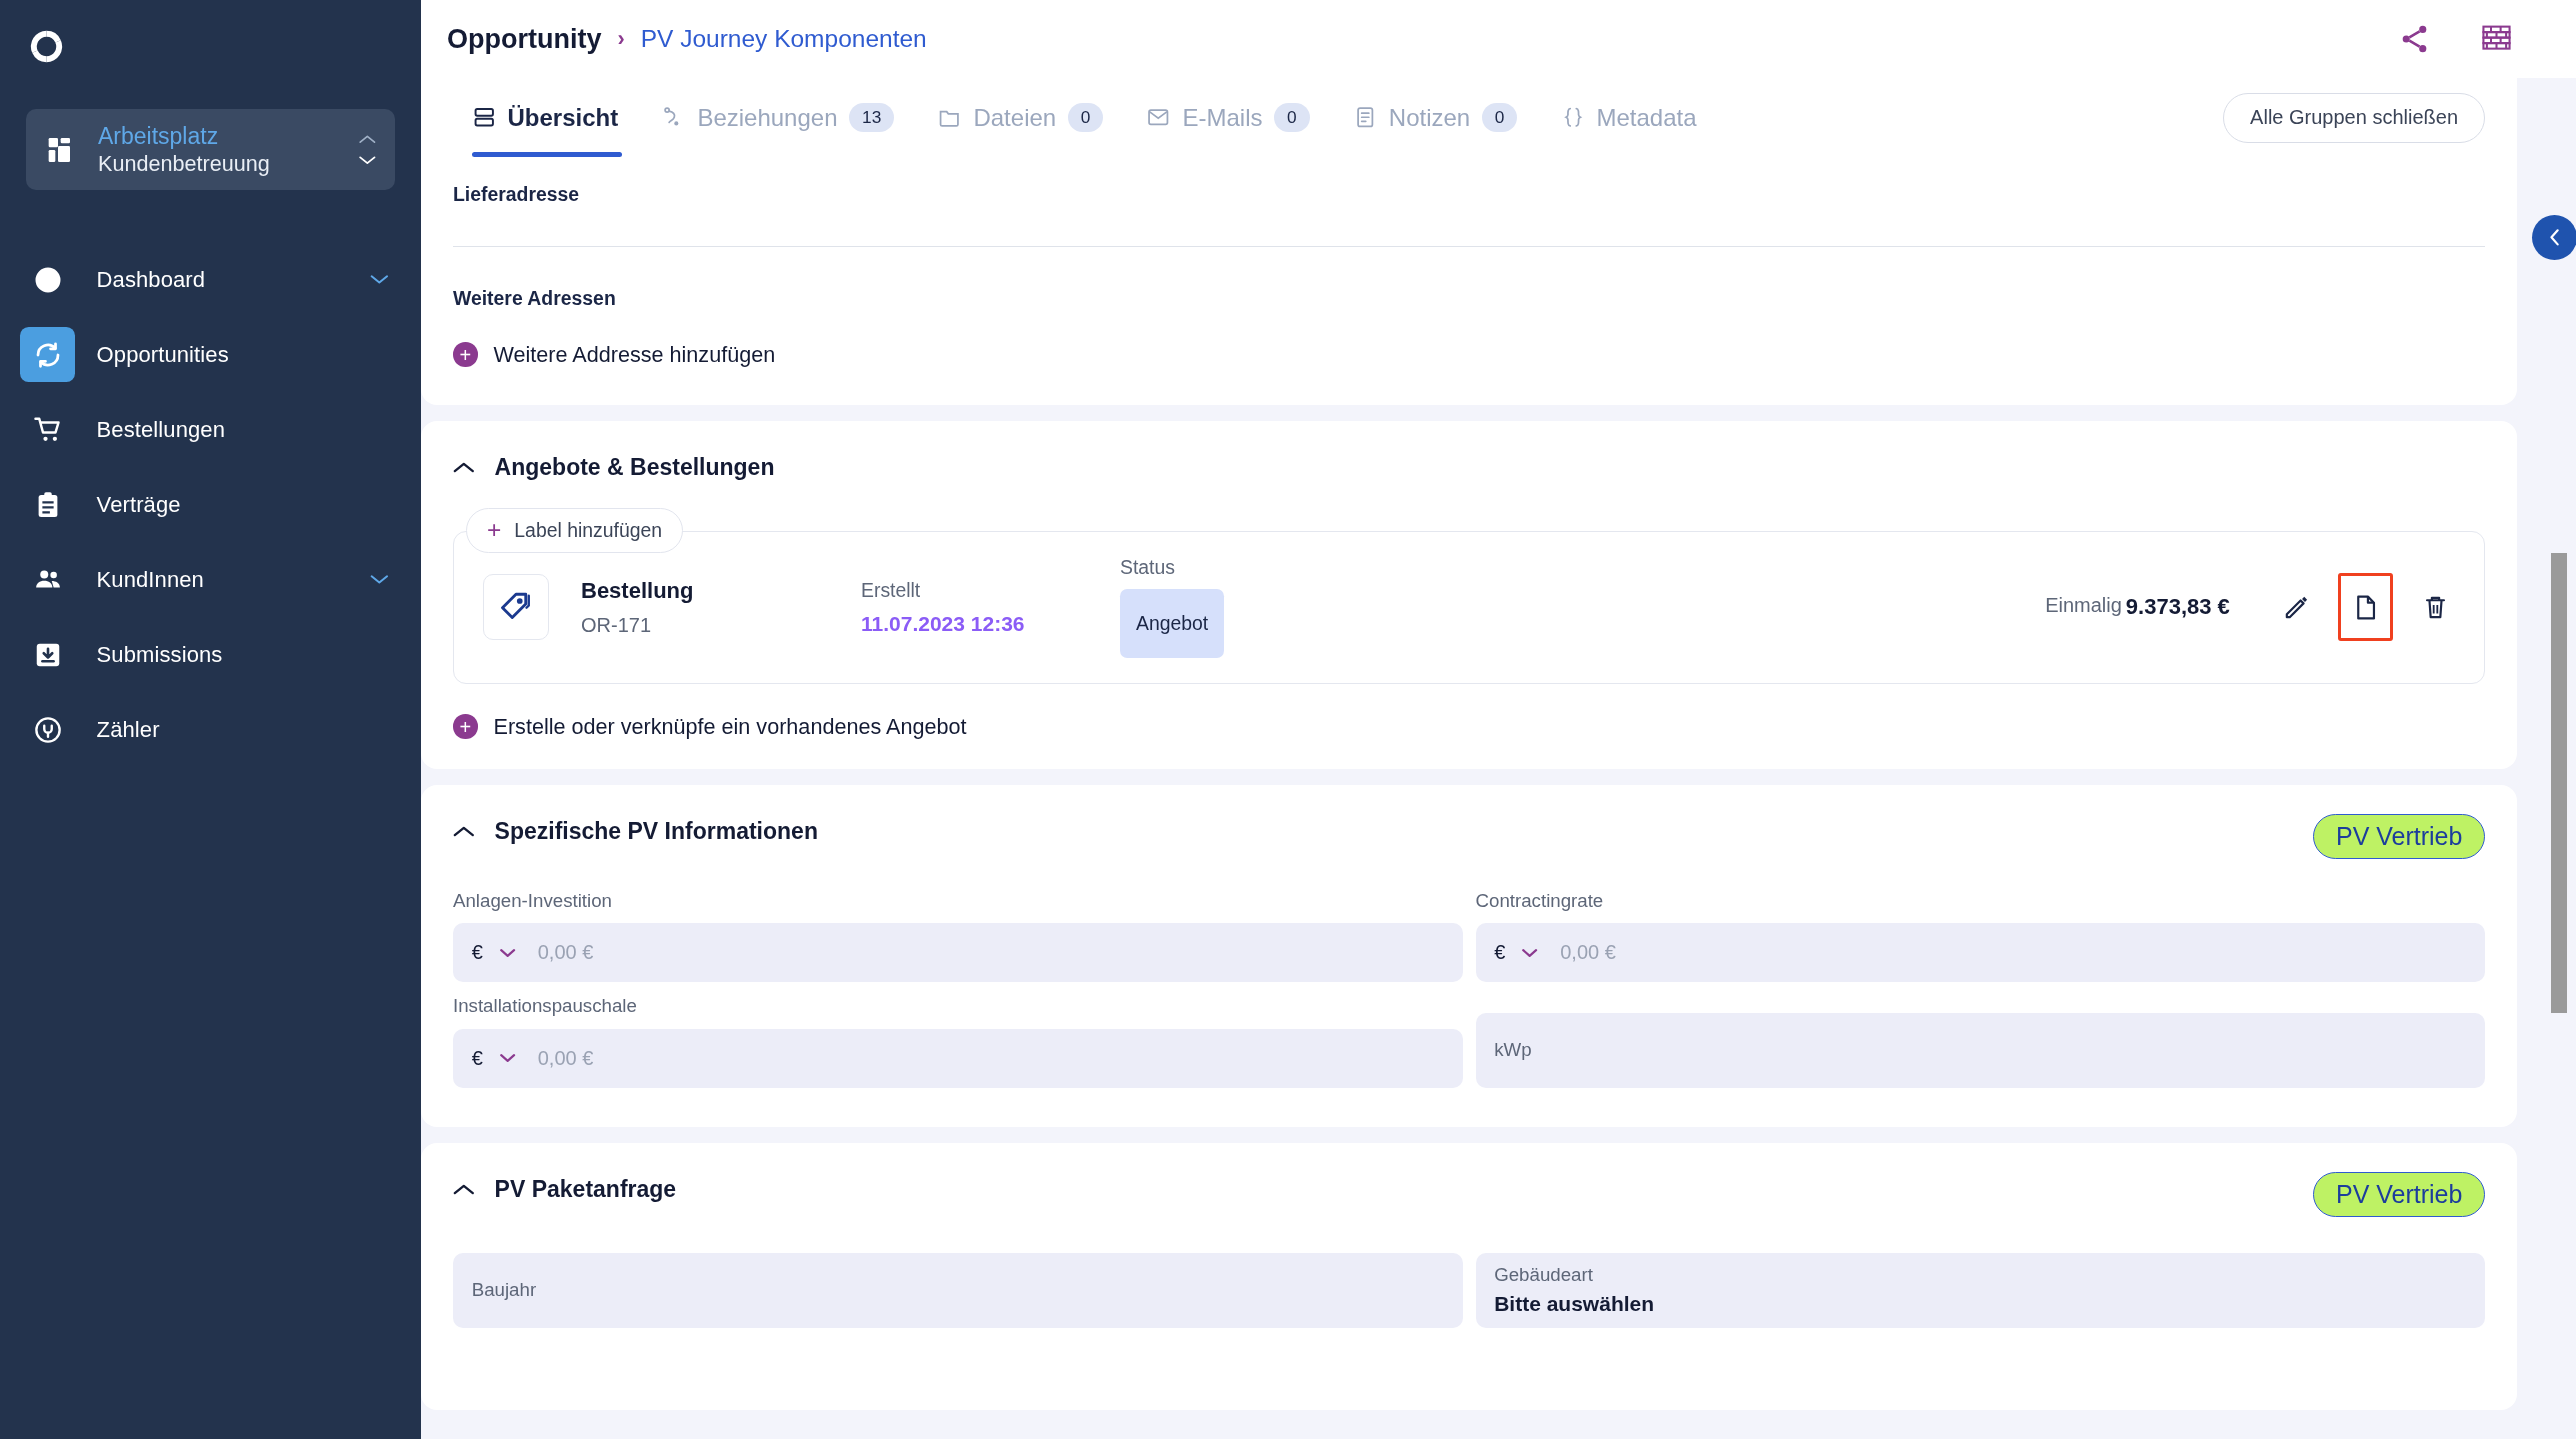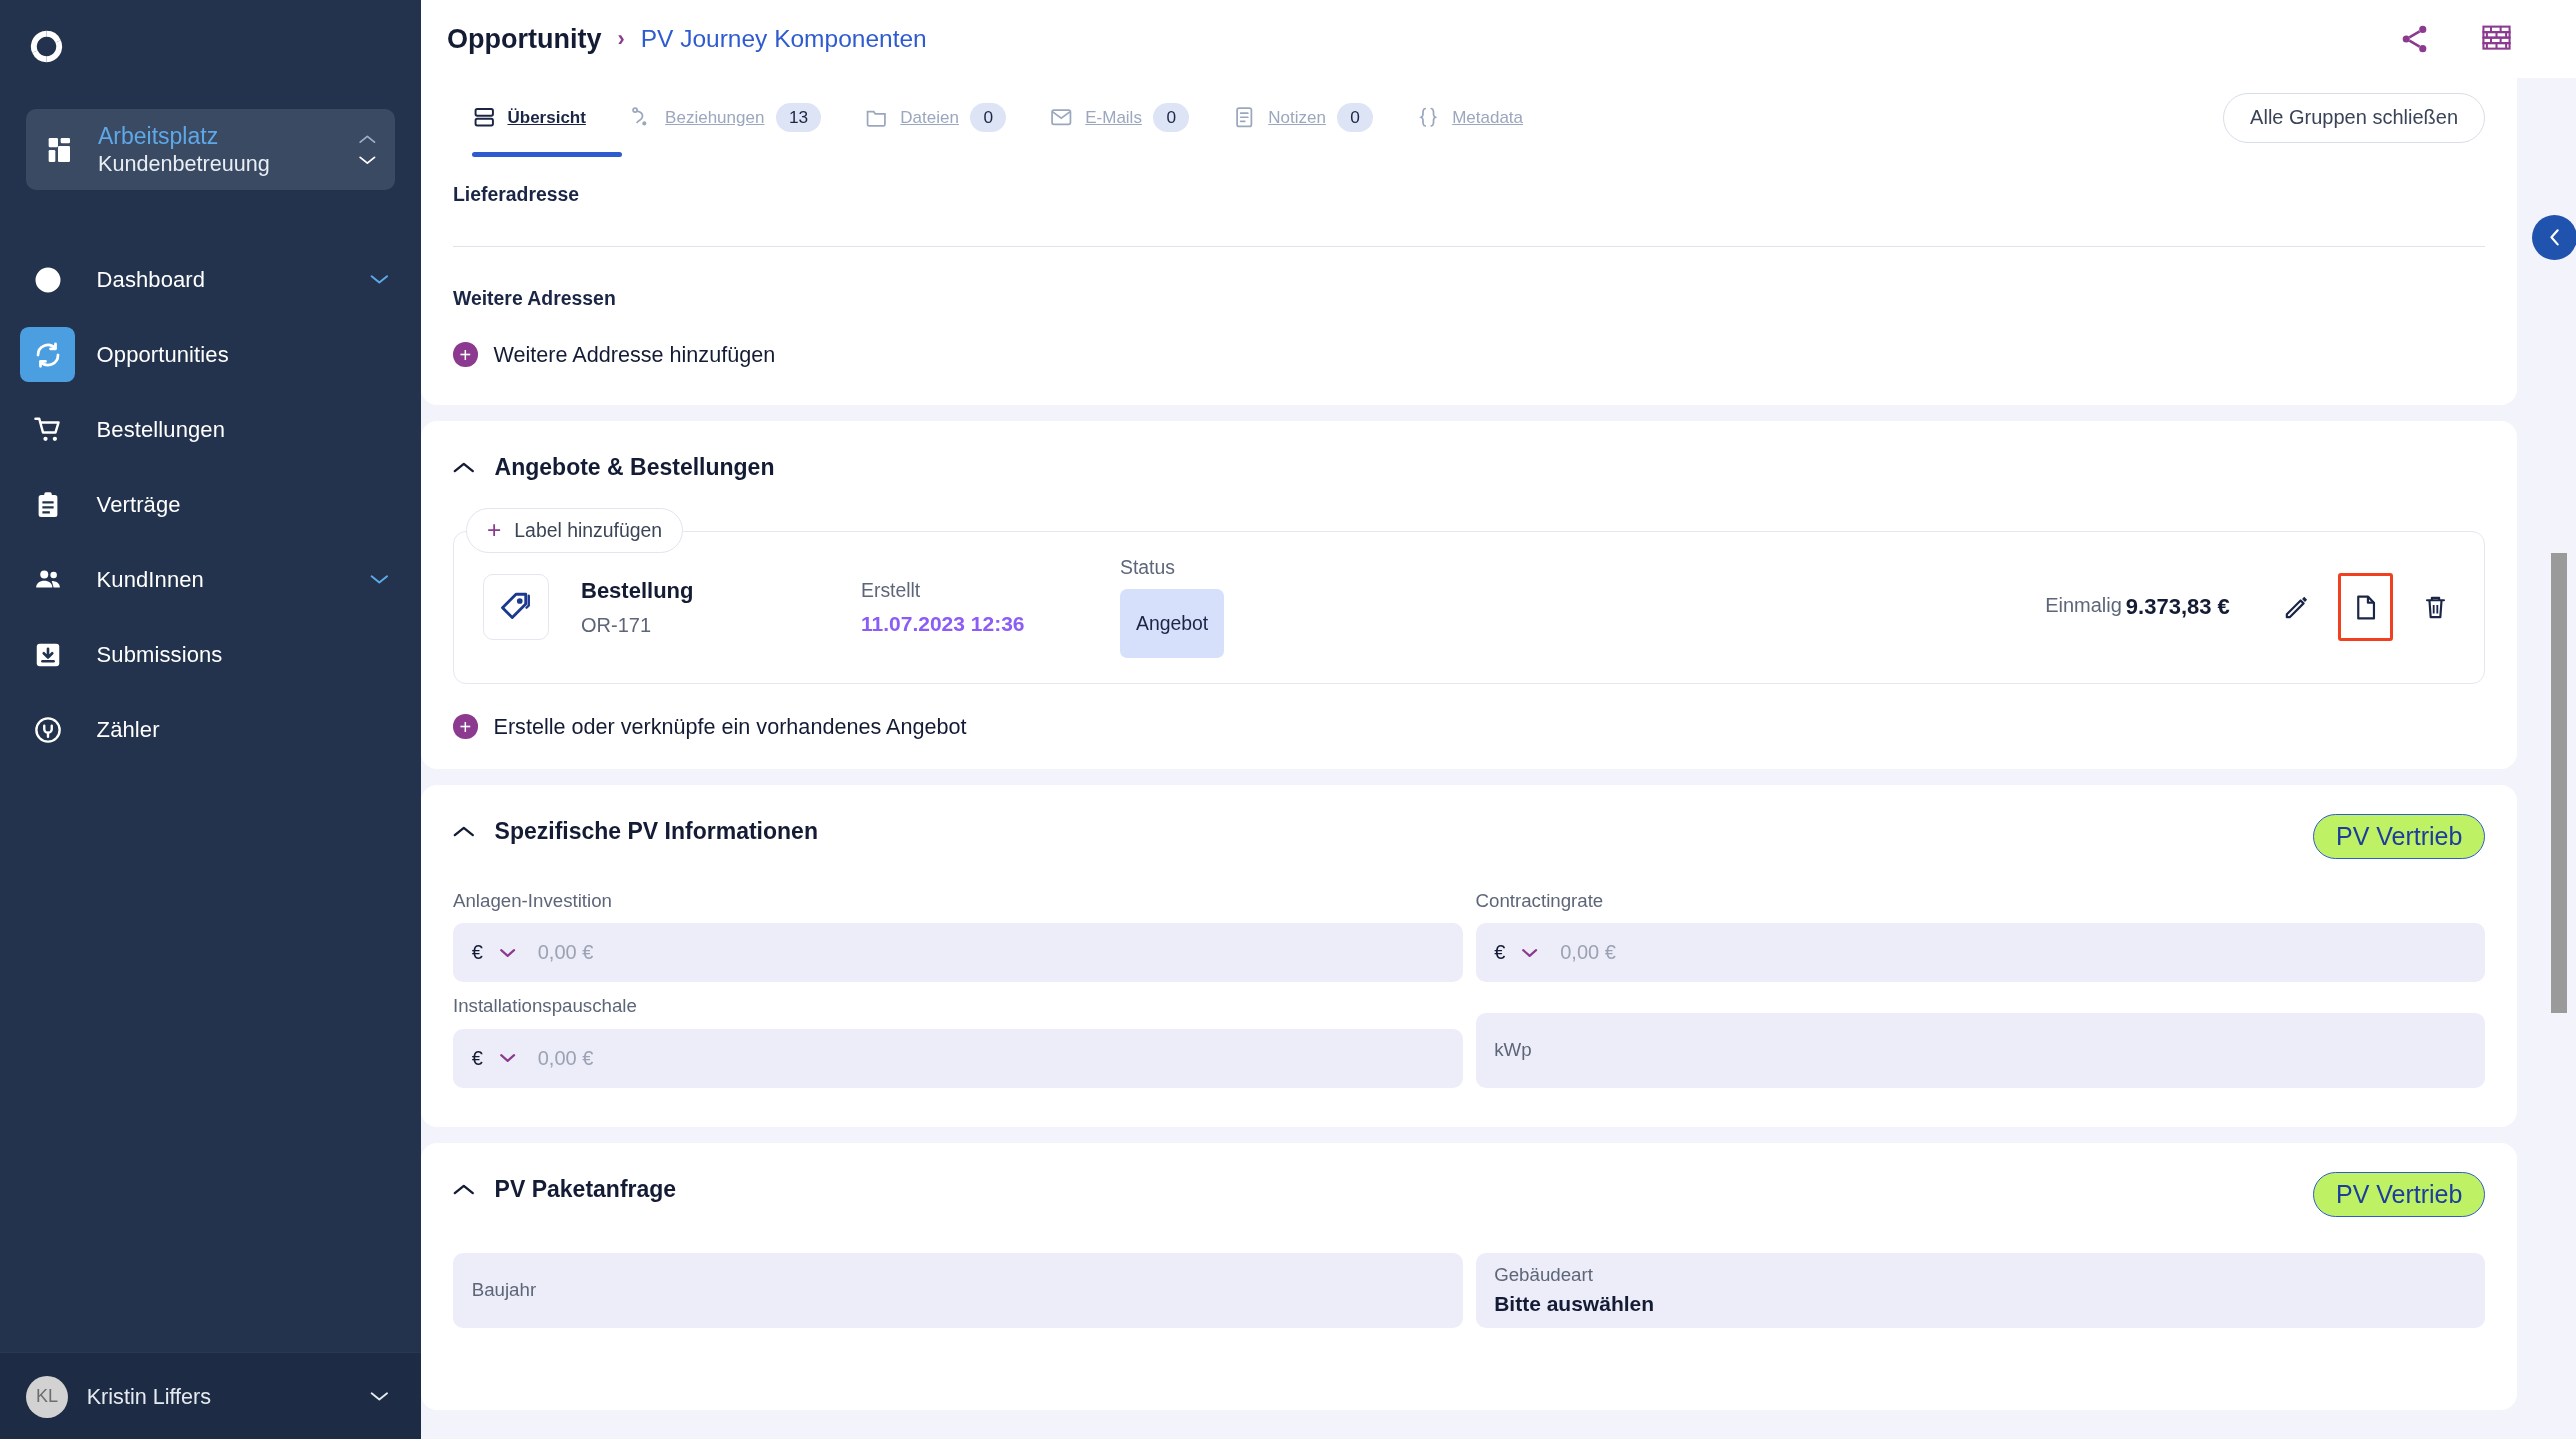--- a/index.html
+++ b/index.html
@@ -100,21 +100,21 @@
   }
   .card.top { border-radius: 0 0 16px 16px; margin-top: 0; }
 
   .tabsbar {
     display: flex; align-items: flex-end; height: 79px;
     padding-left: 26px; position: relative;
   }
   .tab { display: flex; align-items: center; height: 79px; padding: 0 21.6px; position: relative; }
   .tab:first-child { padding-left: 24.5px; }
   .tab svg { width: 24.5px; height: 24.5px; margin-right: 11.5px; }
-  .tab-label { font-size: 17px; color: #9ba7bd; text-decoration: underline; }
+  .tab-label { font-size: 24px; color: #9ba7bd; }
   .tab.active .tab-label { color: #1b2646; font-weight: bold; }
   .tab.active svg { stroke: #1b2646; }
   .tab-underline {
     position: absolute; left: 24.5px; bottom: 0; height: 5px; width: 150px;
     background: #2f5bd0; border-radius: 2.9px;
   }
   .close-groups-btn {
     position: absolute; right: 32px; top: 50%; transform: translateY(-50%);
     border: 0.7px solid #d9dde7; border-radius: 29px; background: #fff;
     height: 50px; padding: 0 26px; font-size: 20px; color: #3b4457;
@@ -333,27 +333,20 @@
             <circle cx="12" cy="12" r="9.3" stroke="#fff" stroke-width="1.9" fill="none"></circle>
             <path d="M9 8.5v2.7a3 3 0 0 0 6 0V8.5" stroke="#fff" stroke-width="1.9" fill="none" stroke-linecap="round"></path>
             <path d="M12 14.2v3.2" stroke="#fff" stroke-width="1.9" stroke-linecap="round"></path>
           </svg>
       </span>
       <span class="nav-label">Zähler</span>
     </div>
 
   </nav>
 
-  <div class="user-row">
-    <span class="avatar">KL</span>
-    <span class="user-name">Kristin Liffers</span>
-    <svg class="user-chev" viewBox="0 0 24 14">
-        <path d="M2 3l10 8 10-8" stroke="#e5eaf1" stroke-width="2.4" fill="none" stroke-linecap="round" stroke-linejoin="round"></path>
-      </svg>
-  </div>
 </aside>
 
 <main class="main">
 
   <header class="topbar">
     <span class="crumb-main">Opportunity</span>
     <span class="crumb-sep">›</span>
     <span class="crumb-link">PV Journey Komponenten</span>
     <div class="topbar-actions">
       <span class="ico-btn">

